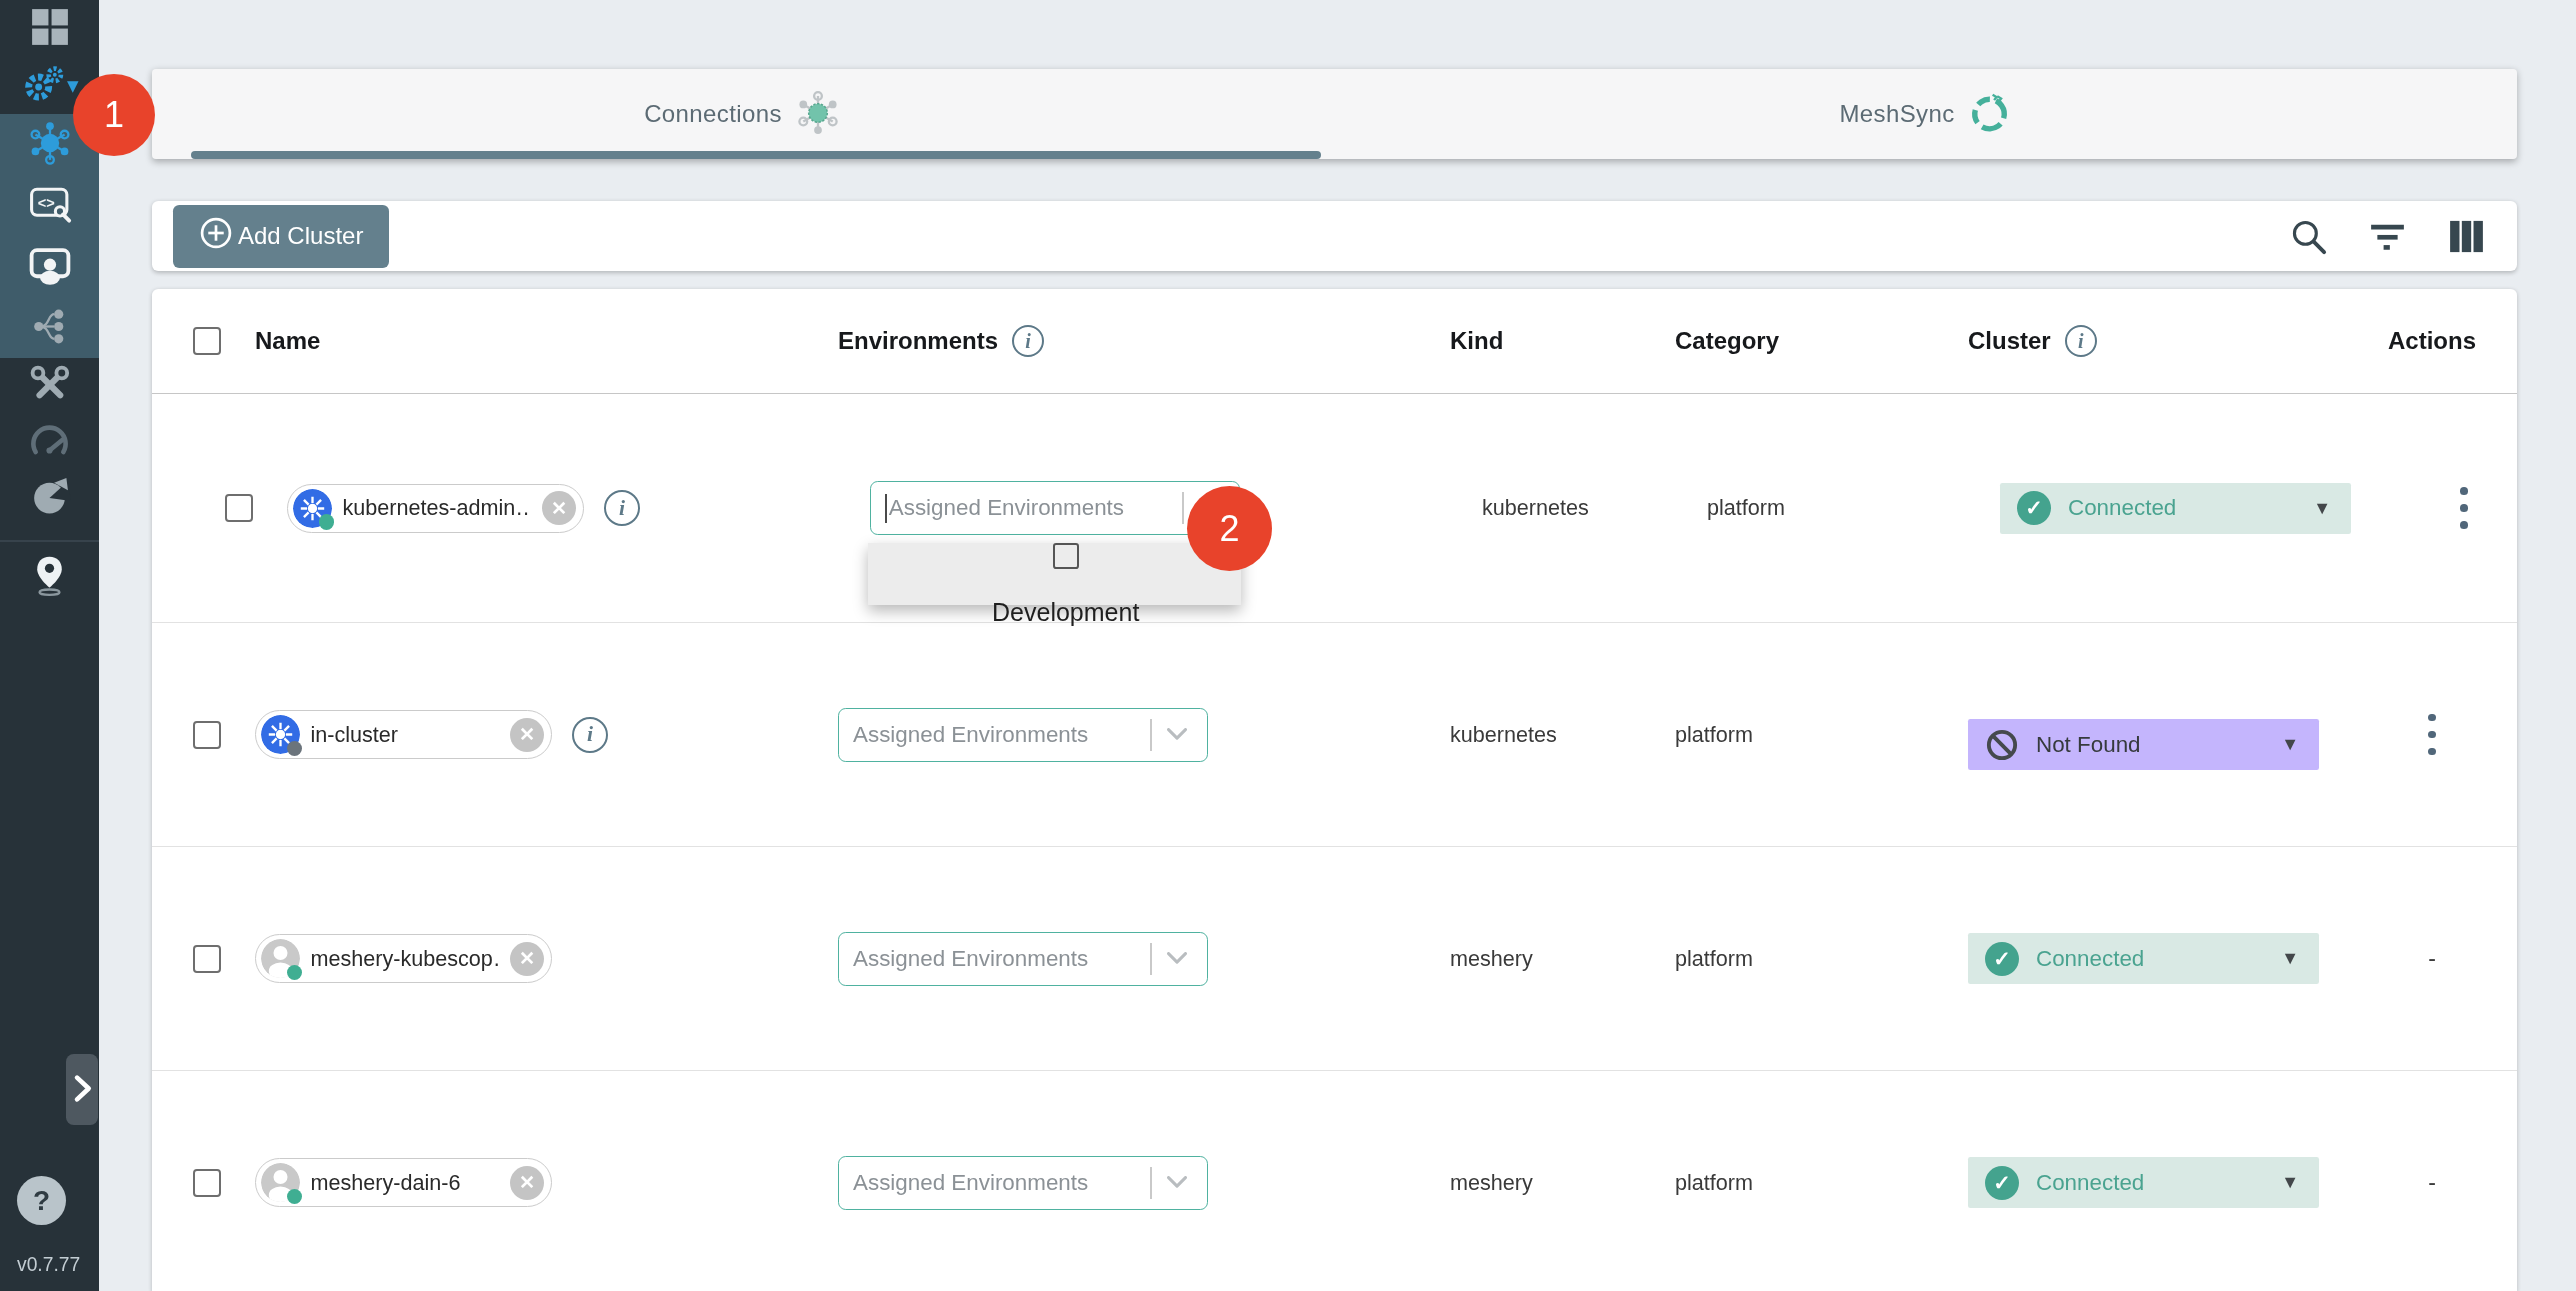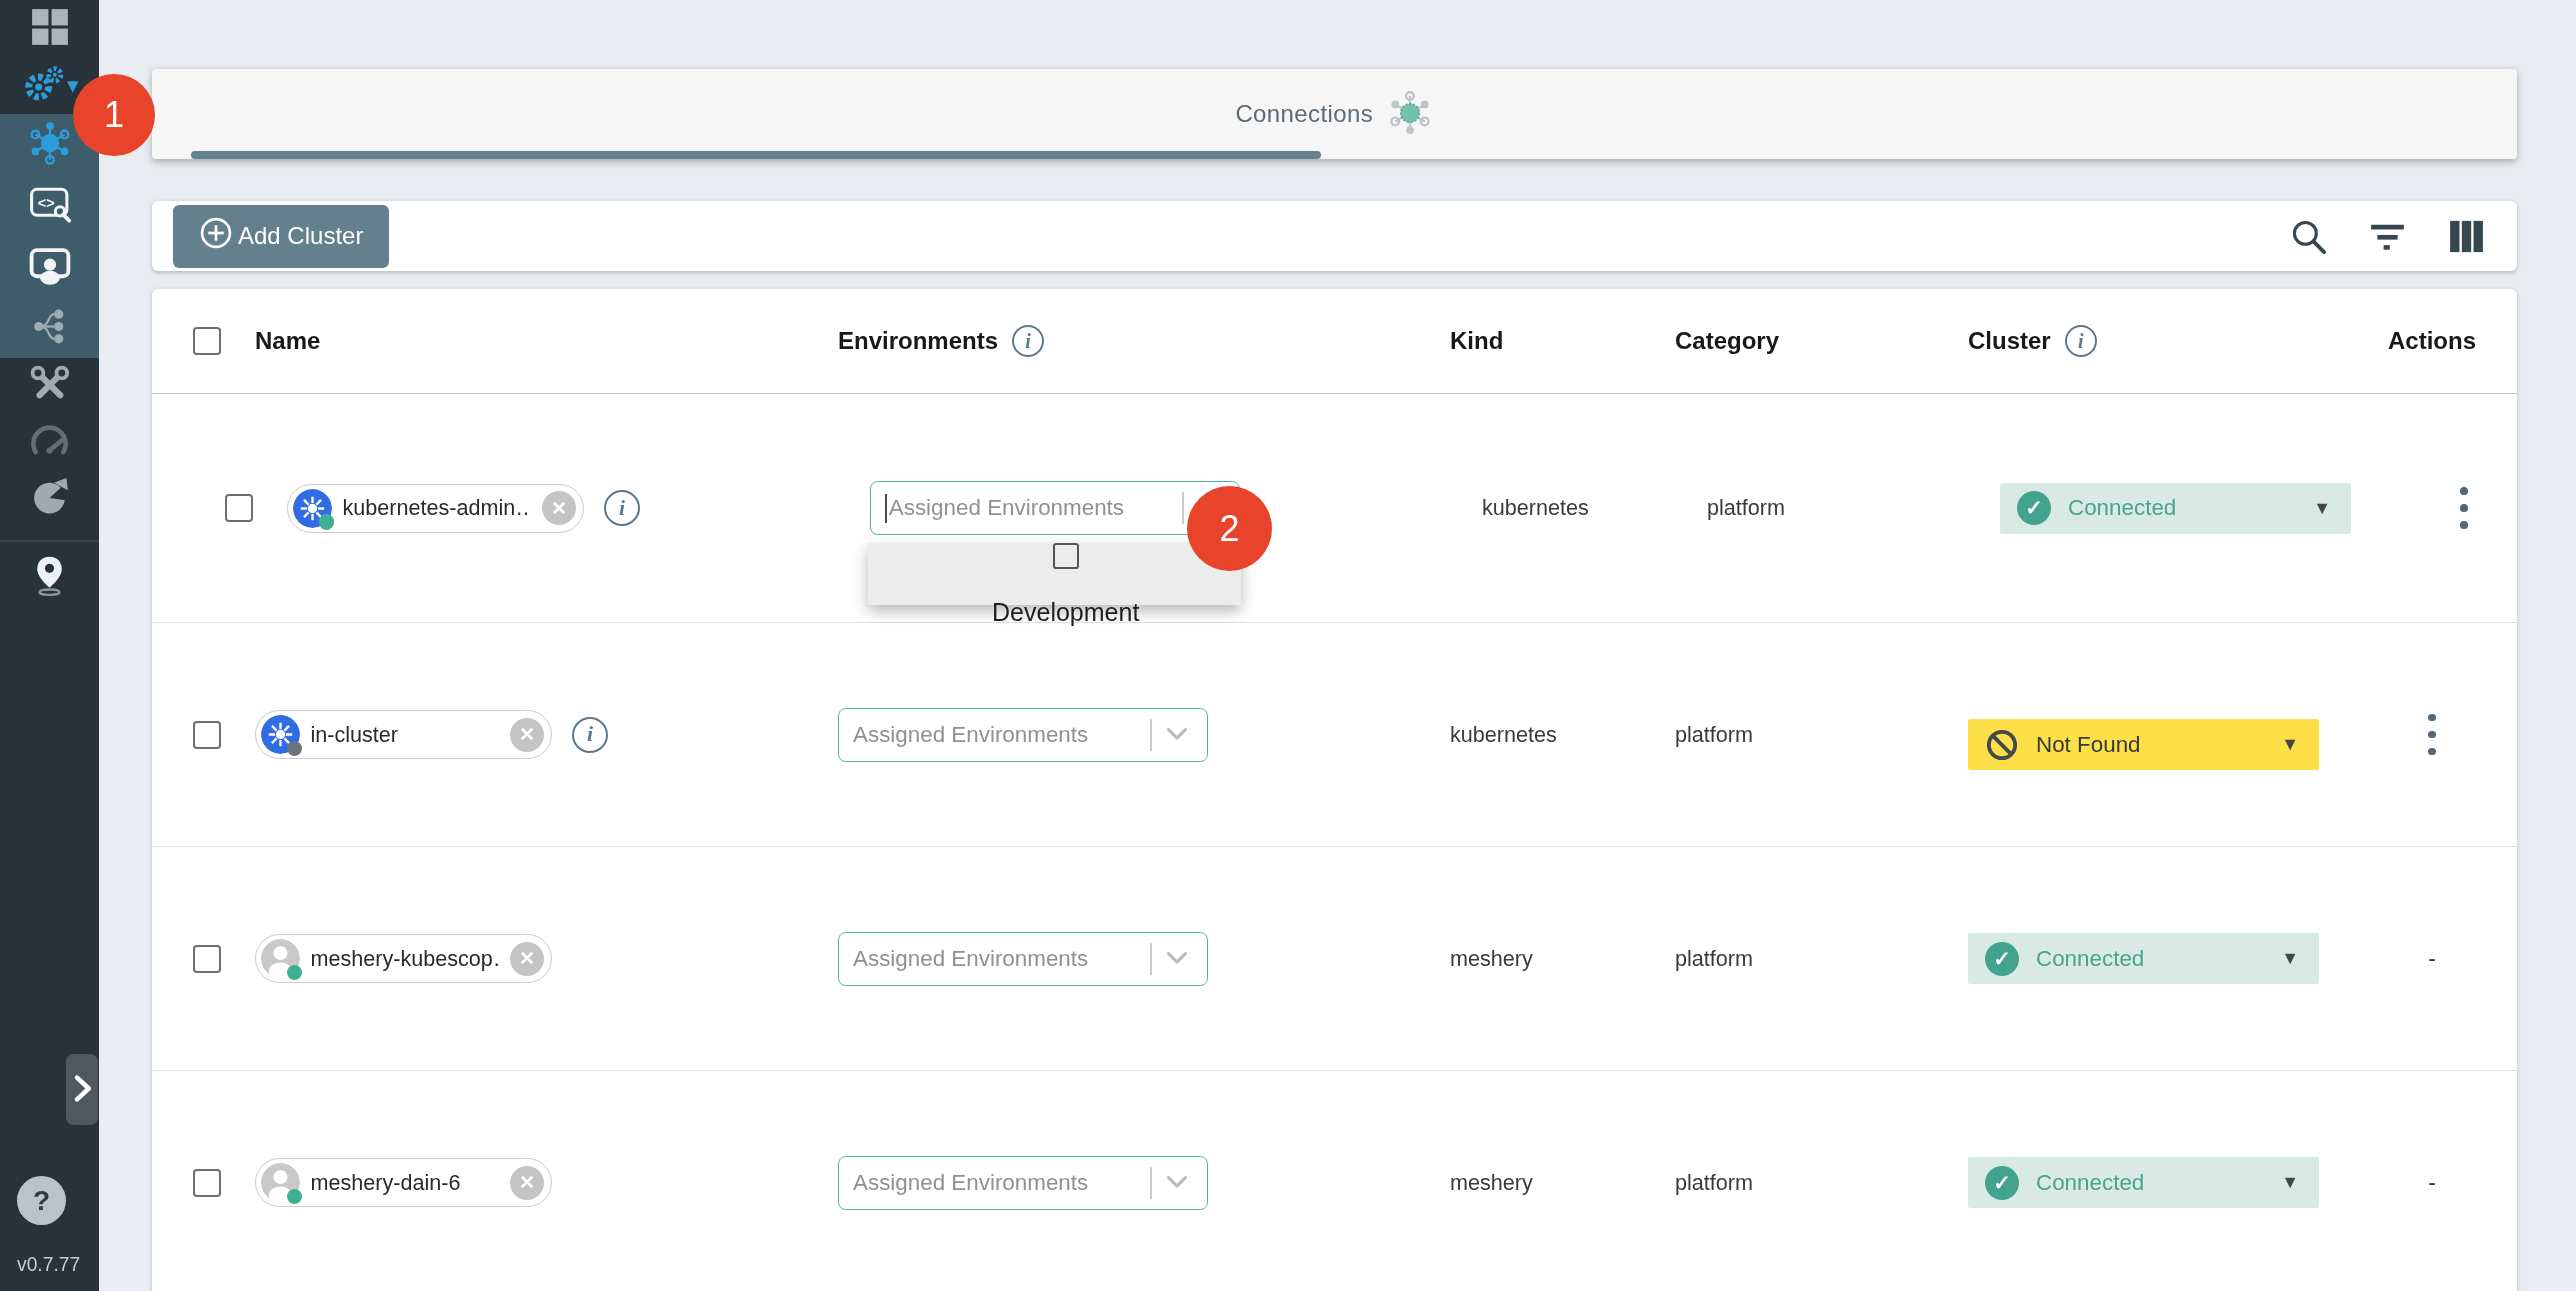--- a/index.html
+++ b/index.html
@@ -128,21 +128,21 @@
 
   .cell-text { font-size: 21.6px; color: #3a3a3a; }
 
   
   .status-chip {
     width: 351px; height: 51px; border-radius: 2.3px; display: flex; align-items: center;
     gap: 17px; padding: 0 20px 0 17px; cursor: pointer;
   }
   .status-connected { background: #d9e9e4; }
   .status-connected .status-label { color: #4aa390; }
-  .status-notfound { background: #fde047; margin-top: 20px; }
+  .status-notfound { background: #c4b5fd; margin-top: 20px; }
   .status-notfound .status-label { color: #363a3d; }
   .status-label { font-size: 22.4px; flex: 1; }
   .st-ic-check {
     width: 34px; height: 34px; border-radius: 50%; background: #44a38e; color: #fff;
     display: flex; align-items: center; justify-content: center; font-size: 21px; font-weight: bold; flex: none;
   }
   .status-caret { color: #43474a; font-size: 18px; cursor: pointer; }
 
   
   .kebab { display: flex; flex-direction: column; gap: 9.3px; margin: 0 auto; cursor: pointer; }
@@ -319,20 +319,30 @@
               <line x1="31" y1="31" x2="12" y2="42"></line>
               <line x1="31" y1="31" x2="12" y2="20"></line>
           </g>
           <circle cx="31" cy="9" r="5" fill="none" stroke="#bfc4c7" stroke-width="3"></circle>
             <circle cx="50" cy="20" r="5" fill="#bfc4c7"></circle>
           <circle cx="50" cy="42" r="5" fill="none" stroke="#bfc4c7" stroke-width="3"></circle>
             <circle cx="31" cy="53" r="5" fill="#bfc4c7"></circle>
           <circle cx="12" cy="42" r="5" fill="none" stroke="#bfc4c7" stroke-width="3"></circle>
             <circle cx="12" cy="20" r="5" fill="#bfc4c7"></circle>
           <circle cx="31" cy="31" r="12" fill="#72c3ab" stroke="#58a78f" stroke-width="2" stroke-dasharray="3 2"></circle>
+        </svg>
+      </span>
+    </div>
+    <div class="tab">
+      <span class="tab-label">MeshSync</span>
+      <span>
+        <svg width="45" height="45" viewBox="0 0 58 58">
+          <circle cx="29" cy="31" r="19" fill="none" stroke="#45b09b" stroke-width="7" stroke-dasharray="17 8 26 8 17 8" stroke-linecap="butt" transform="rotate(-35 29 31)"></circle>
+          <polyline points="33,6 38,9 35,13" fill="none" stroke="#45b09b" stroke-width="3"></polyline>
+          <polyline points="39,8 44,11 41,15" fill="none" stroke="#45b09b" stroke-width="3"></polyline>
         </svg>
       </span>
     </div>
     <div class="tab-indicator"></div>
   </div>
 
   <div class="toolbar">
     <button class="add-btn">
       <span>
         <svg width="34" height="34" viewBox="0 0 44 44">

